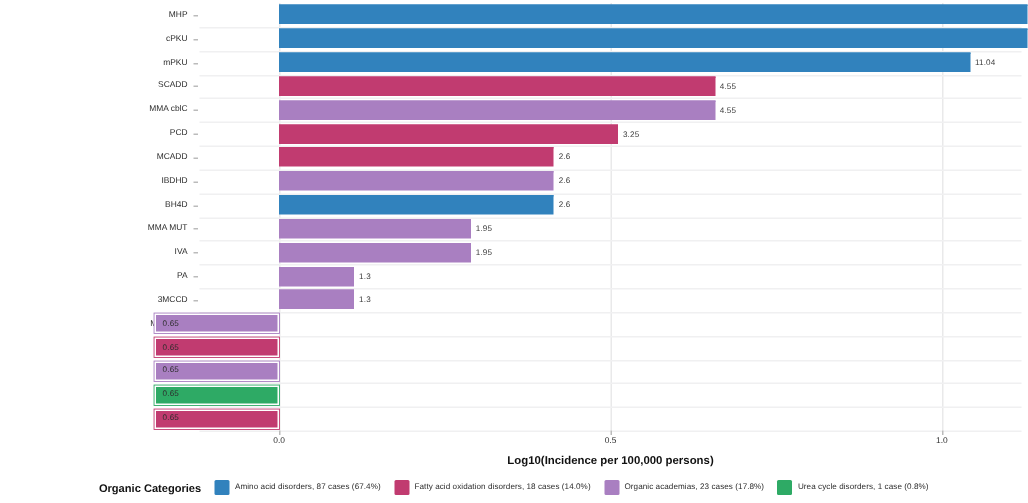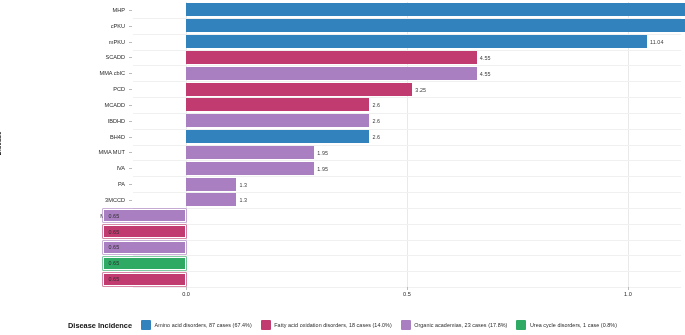--- a/index.html
+++ b/index.html
@@ -198,23 +198,24 @@
 
   <div class="xaxis" id="xaxis">
       <div class="xtick" style="left: 53.0323px;">0.0</div>
       <div class="xtick-mark" style="left: 53.0323px;"></div>
       <div class="xtick" style="left: 274px;">0.5</div>
       <div class="xtick-mark" style="left: 274px;"></div>
       <div class="xtick" style="left: 494.968px;">1.0</div>
       <div class="xtick-mark" style="left: 494.968px;"></div>
     </div>
 
+  <div class="x-axis-title">Log10(Incidence per 100,000 persons)</div>
 
   <div class="legend" id="legend">
-    <span class="legend-title">Disease Incidence</span>
+    <span class="legend-title">Organic Categories</span>
   <div class="legend-item">
         <span class="legend-swatch" style="background: rgb(49, 130, 189);"></span>
         <span class="legend-text">Amino acid disorders, 87 cases (67.4%)</span>
       </div>
       <div class="legend-item">
         <span class="legend-swatch" style="background: rgb(193, 59, 112);"></span>
         <span class="legend-text">Fatty acid oxidation disorders, 18 cases (14.0%)</span>
       </div>
       <div class="legend-item">
         <span class="legend-swatch" style="background: rgb(169, 127, 193);"></span>

